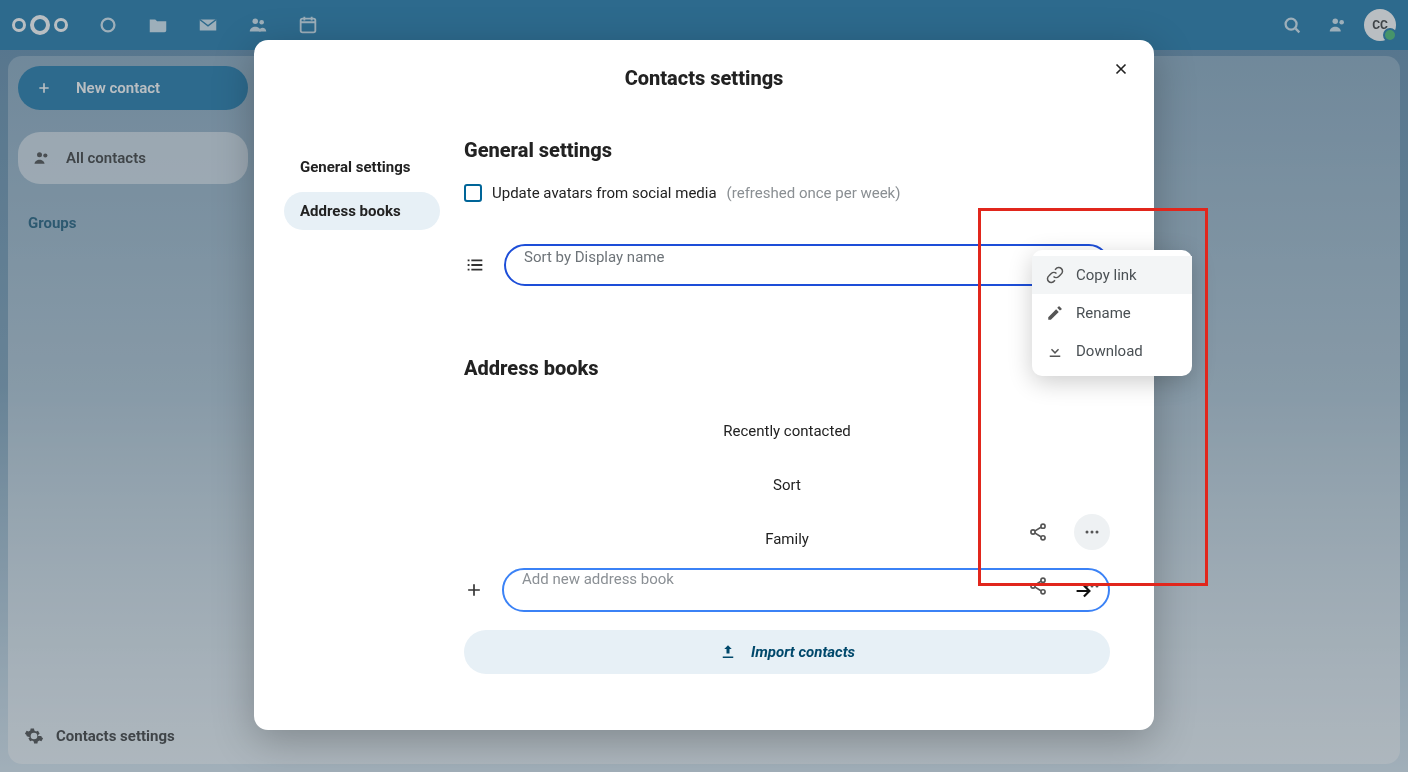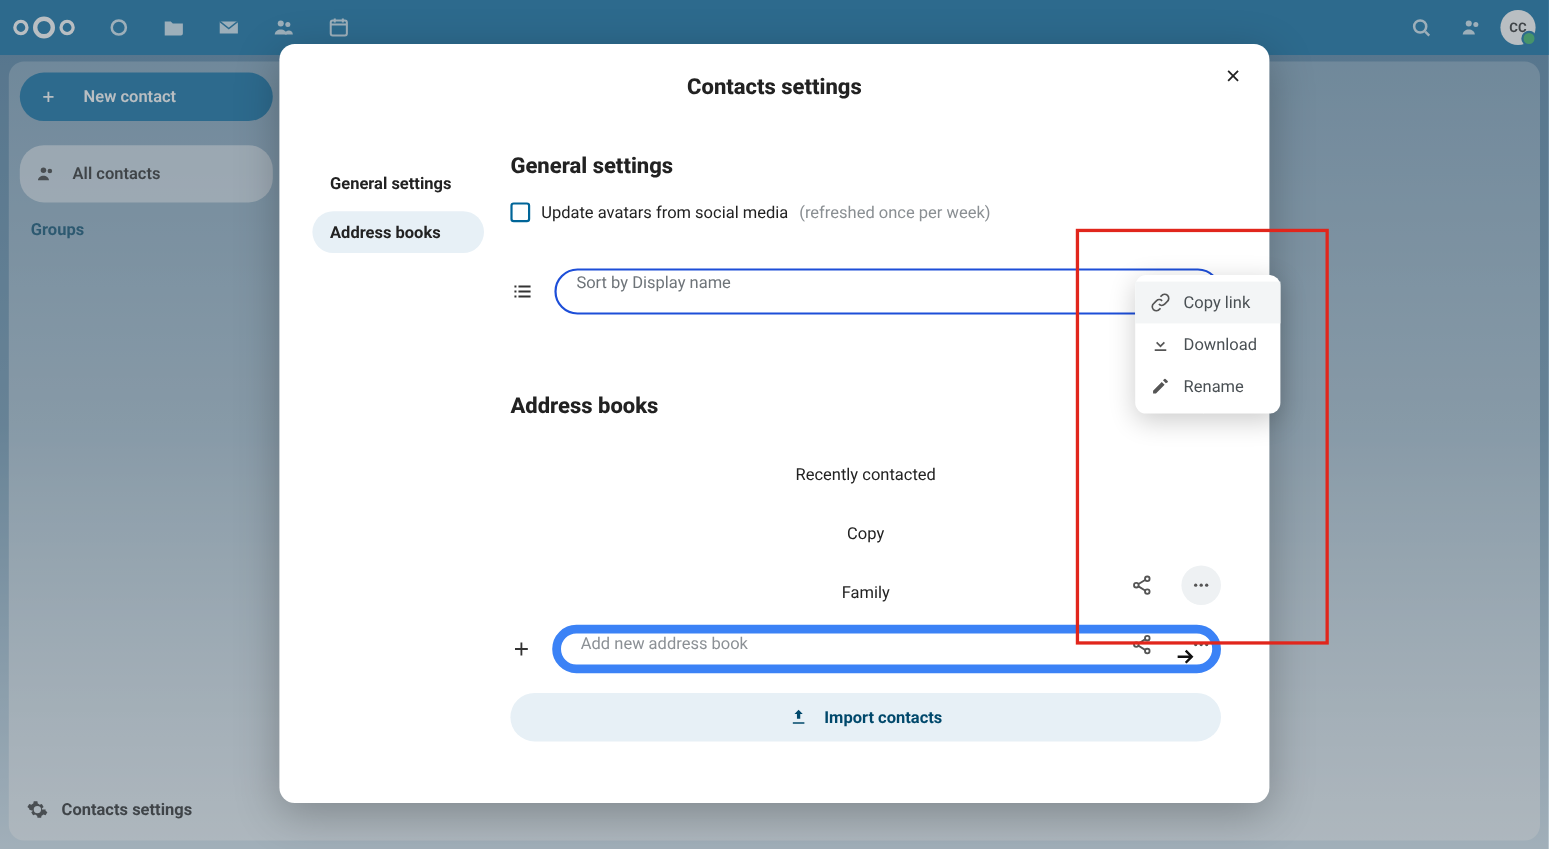--- a/index.html
+++ b/index.html
@@ -65,21 +65,21 @@
   width: 230px;
 }
 .sidebar-item {
   margin-top: 22px;
   background: rgba(255,255,255,0.55);
   height: 52px; border-radius: 22px;
   display:flex; align-items:center; gap:14px; padding: 0 14px;
   color: #222; width: 230px; font-weight:600;
 }
 .groups-header {
-  margin-top: 16px; color: #00486b; font-weight: 700; padding-left: 10px;
+  margin-top: 30px; color: #00486b; font-weight: 700; padding-left: 10px;
 }
 .settings-footer {
   position: absolute; left: 16px; bottom: 18px;
   display:flex; align-items:center; gap:12px; font-weight:700; color:#222;
 }
 
 
 .overlay {
   position:absolute; inset:0; background: rgba(100,110,120,0.45);
 }
@@ -131,35 +131,35 @@
 }
 .ab-row .ab-icons { margin-left:auto; display:flex; gap:18px; align-items:center; }
 .ab-row .icon-btn {
   width:36px; height:36px; display:flex; align-items:center; justify-content:center;
   color:#555; border-radius:50%;
 }
 .ab-row .icon-btn.active { background:#eef1f3; }
 
 .addbook-row { display:flex; align-items:center; gap:18px; margin-top:4px; }
 .addbook-input {
-  flex:1; height:44px; border:8px solid #3b82f6; border-radius:22px;
+  flex:1; height:44px; border:2px solid #3b82f6; border-radius:22px;
   padding:0 48px 0 18px; position:relative;
 }
 .addbook-input span.ph { color:#8b9095; }
 .addbook-input .submit-arrow { position:absolute; right:14px; top:10px; }
 
 .import-btn {
   margin-top: 18px;
   height:44px; border-radius:22px; background:#e7f0f6; color:#00486b;
-  display:flex; align-items:center; justify-content:center; gap:14px; font-weight:700;
+  display:flex; align-items:center; justify-content:center; gap:14px; font-weight:700;font-style:italic;
 }
 
 
 .popover {
-  position:absolute; top: 250px; left: 1032px; width:132px;
+  position:absolute; top: 250px; left: 1032px; width:160px;
   background:#fff; border-radius:10px; box-shadow:0 6px 24px rgba(0,0,0,0.2);
   padding:6px 0;
 }
 .popover::after {
   content:""; position:absolute; bottom:-8px; left:54px;
   border:8px solid transparent; border-top-color:#fff;
 }
 .popover-item {
   display:flex; align-items:center; gap:12px; padding:10px 14px; color:#4a5054; cursor:pointer;
 }
@@ -310,21 +310,21 @@
     <span>Recently contacted</span>
     <div class="ab-icons"></div>
           </div>
           <div class="ab-row">
     <svg width="22" height="22" viewBox="0 0 24 24" fill="#333">
               <circle cx="9" cy="8" r="3"></circle>
               <circle cx="16" cy="9" r="2.5"></circle>
               <path d="M3 19c0-3 3-5 6-5s6 2 6 5"></path>
               <path d="M13 19c0-2.5 2-4 4-4s4 1.5 4 4"></path>
             </svg>
-    <span>Copy</span>
+    <span>Sort</span>
     <div class="ab-icons">
       <div class="icon-btn">
         <svg width="20" height="20" viewBox="0 0 24 24" fill="none" stroke="#555" stroke-width="2">
                   <circle cx="18" cy="5" r="2.5"></circle>
                   <circle cx="6" cy="12" r="2.5"></circle>
                   <circle cx="18" cy="19" r="2.5"></circle>
                   <path d="M8 11l8-5M8 13l8 5"></path>
                 </svg>
       </div>
       <div class="icon-btn active">
@@ -395,28 +395,28 @@
         <svg width="18" height="18" viewBox="0 0 24 24" fill="none" stroke="#555" stroke-width="2">
           <path d="M10 14a5 5 0 0 0 7 0l3-3a5 5 0 1 0-7-7l-1 1"></path>
           <path d="M14 10a5 5 0 0 0-7 0l-3 3a5 5 0 1 0 7 7l1-1"></path>
         </svg>
       </span>
       <span>Copy link</span>
     </div>
     <div class="popover-item">
       <span>
         <svg width="18" height="18" viewBox="0 0 24 24" fill="#555">
-          <path d="M5 20h14v-2H5zM12 3v10l4-4 1.4 1.4L12 16 6.6 10.4 8 9l4 4V3z"></path>
+          <path d="M3 17.5V21h3.5L17 10.5 13.5 7 3 17.5zM20.7 7.3a1 1 0 0 0 0-1.4l-2.6-2.6a1 1 0 0 0-1.4 0L15 5l3.5 3.5 2.2-1.2z"></path>
         </svg>
       </span>
-      <span>Download</span>
+      <span>Rename</span>
     </div>
     <div class="popover-item">
       <span>
         <svg width="18" height="18" viewBox="0 0 24 24" fill="#555">
-          <path d="M3 17.5V21h3.5L17 10.5 13.5 7 3 17.5zM20.7 7.3a1 1 0 0 0 0-1.4l-2.6-2.6a1 1 0 0 0-1.4 0L15 5l3.5 3.5 2.2-1.2z"></path>
+          <path d="M5 20h14v-2H5zM12 3v10l4-4 1.4 1.4L12 16 6.6 10.4 8 9l4 4V3z"></path>
         </svg>
       </span>
-      <span>Rename</span>
+      <span>Download</span>
     </div>
   </div>
 
 <div class="highlight-box"></div>
 
 </body></html>

